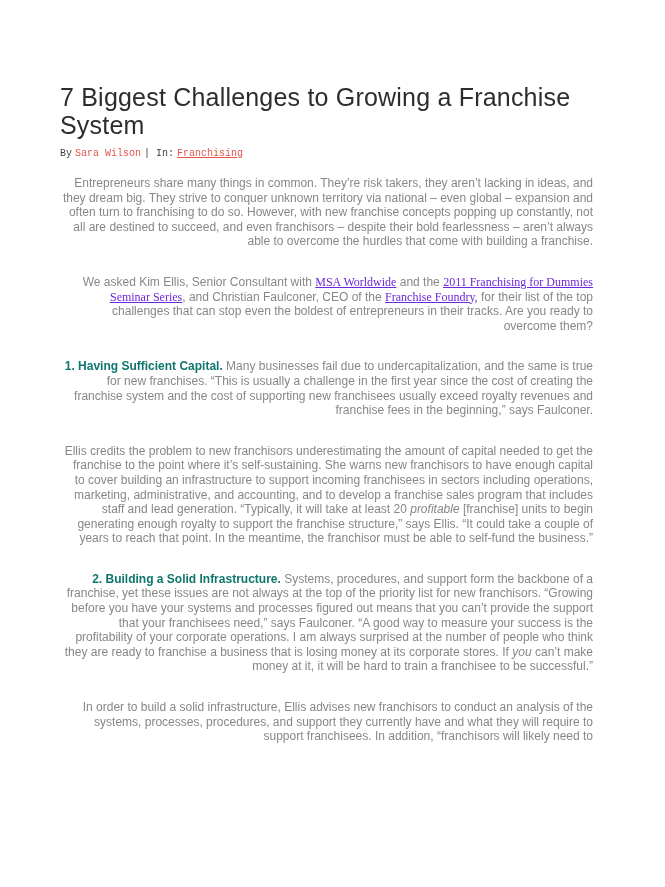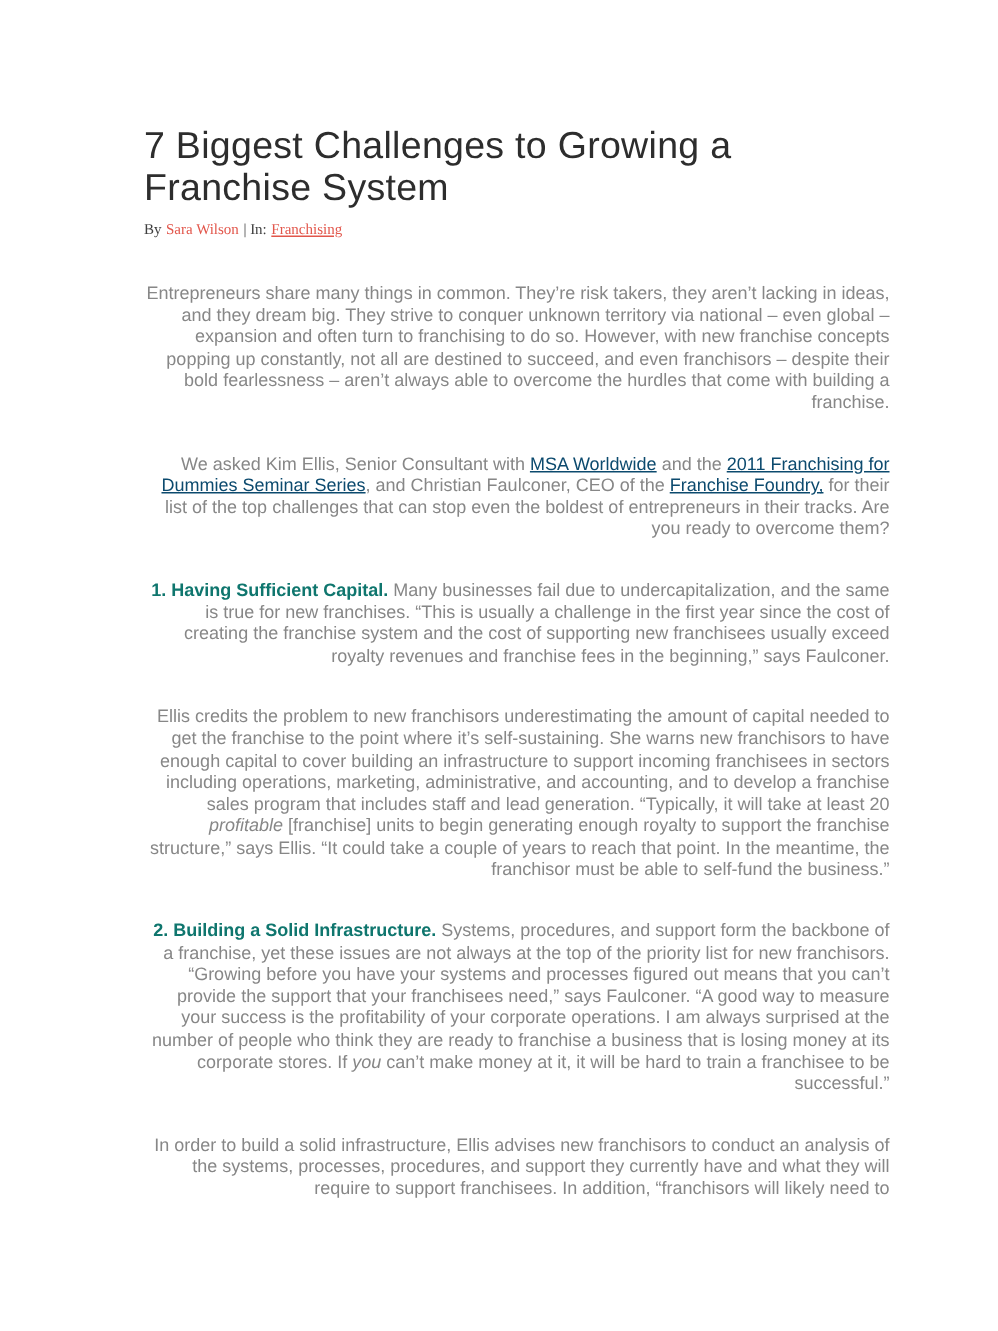--- a/index.html
+++ b/index.html
@@ -7,39 +7,39 @@
     padding: 0;
     background: #ffffff;
   }
   .page {
     position: relative;
     width: 665px;
     height: 887px;
     margin: 0 auto;
     background: #ffffff;
     box-sizing: border-box;
-    padding: 83px 72px 0 96px;
+    padding: 83px 72px 0 60px;
     font-family: "Liberation Sans", sans-serif;
     overflow: hidden;
   }
   .article-title {
     margin: 0 0 9px 0;
     font-size: 25px;
     line-height: 28px;
     font-weight: 400;
     letter-spacing: 0.2px;
     color: #2d2d2d;
     font-family: "Liberation Sans", sans-serif;
   }
   .byline {
-    font-family: Liberation Serif, serif;
+    font-family: Liberation Mono, monospace;
     font-size: 10px;
     line-height: 12px;
     color: #3f3f3f;
-    margin: 0 0 28px 0;
+    margin: 0 0 16px 0;
   }
   .byline > span { margin-right: 3px; }
   .byline .author {
     color: #e2564b;
     cursor: pointer;
   }
   .byline .category {
     color: #e2564b;
     text-decoration: underline;
     cursor: pointer;
@@ -53,23 +53,24 @@
   }
   .seg-plain { }
   .seg-bold {
     font-weight: bold;
     color: #0f766e;
   }
   .seg-italic {
     font-style: italic;
   }
   .seg-link {
-    color: #0c4a6e;
+    color: #6d28d9;
     text-decoration: underline;
     cursor: pointer;
+    font-family: Liberation Serif, serif;
   }
 </style>
 </head>
 <body>
 
 <div class="page">
   <h1 class="article-title">7 Biggest Challenges to Growing a Franchise System</h1>
 
   <div class="byline">
     <span>By</span><span class="author">Sara Wilson</span><span>| In:</span><span class="category">Franchising</span>

